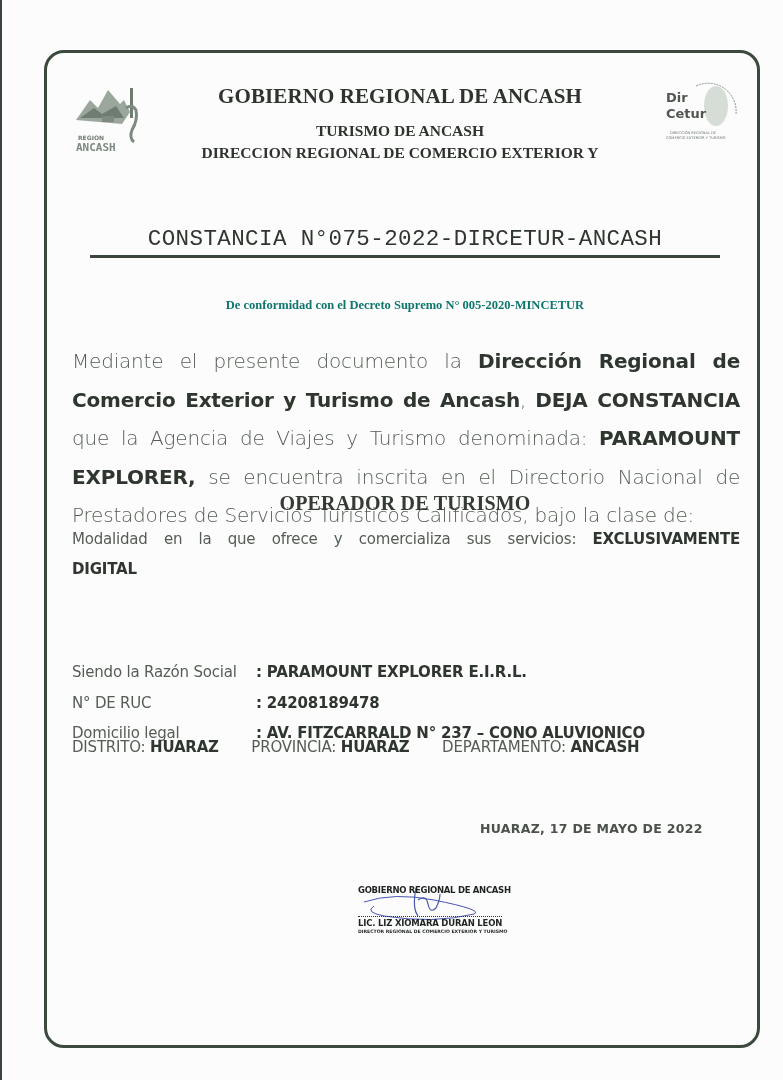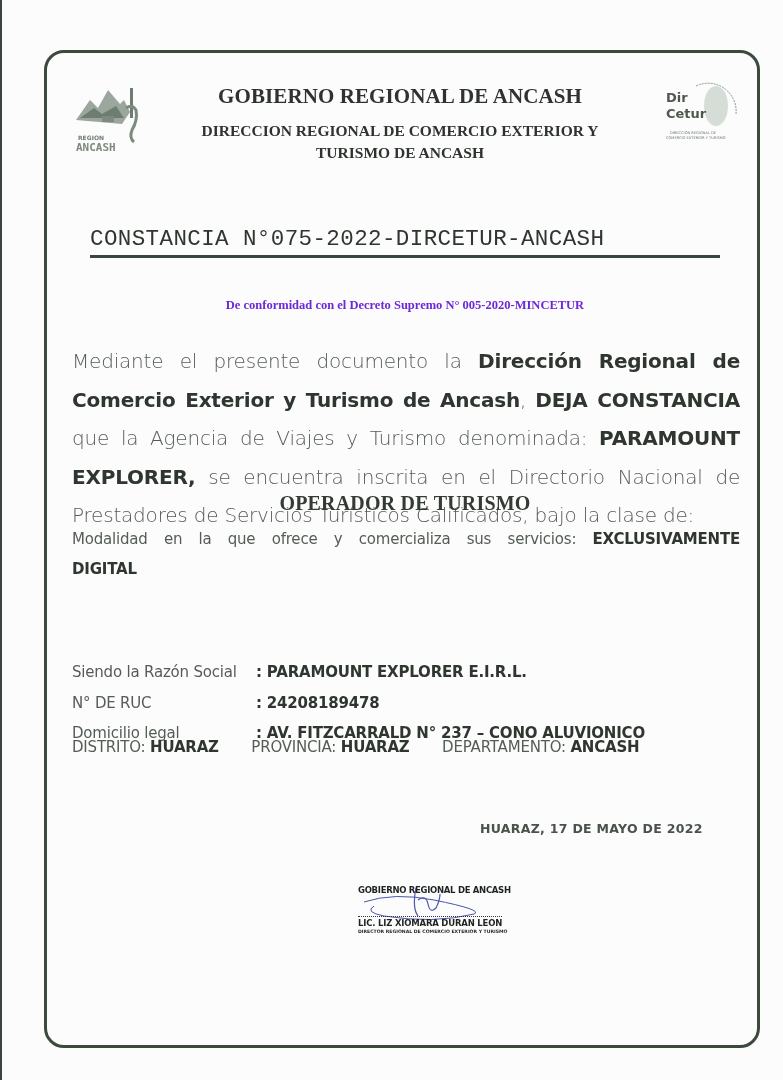--- a/index.html
+++ b/index.html
@@ -23,29 +23,29 @@
 
   .h1 {
     position: absolute; left: 150px; top: 84px; width: 500px; text-align: center;
     font-size: 21px; font-weight: bold; color: #2e332e; letter-spacing: 0.1px;
   }
   .h2 {
     position: absolute; left: 150px; top: 120px; width: 500px; text-align: center;
     font-size: 15.5px; font-weight: bold; color: #2e332e; line-height: 22px;
   }
   .title {
-    position: absolute; left: 90px; top: 226px; width: 630px; 
+    position: absolute; left: 90px; top: 226px; width: 630px; text-align: center;
     font-size: 22.5px; color: #2f352f; letter-spacing: 0.4px; white-space: nowrap;
   }
   .title-rule {
     position: absolute; left: 90px; top: 255px; width: 630px; height: 3px; background: #3a453b;
   }
   .decree {
     position: absolute; left: 60px; top: 298px; width: 690px; text-align: center;
-    font-size: 12.5px; font-weight: bold; color: #6d28d9;
+    font-size: 12.5px; font-weight: bold; color: #0f766e;
   }
   .para {
     position: absolute; left: 72px; top: 342px; width: 668px;
     font-size: 20px; line-height: 38.5px; text-align: justify; color: #555c55;
     font-weight: 300; letter-spacing: -0.2px;
   }
   .para b, .mod b, .kv b, .loc b { color: #2f352f; font-weight: bold; }
   .class-title {
     position: absolute; left: 60px; top: 492px; width: 690px; text-align: center;
     font-size: 20px; font-weight: bold; color: #343a34; letter-spacing: 0.2px;
@@ -83,22 +83,22 @@
     <rect x="58" y="10" width="3" height="30" fill="#6f7c70"></rect>
     <path d="M54 30 q6 -4 10 2 q2 10 -4 20 q-3 8 2 12" stroke="#7e8a7f" stroke-width="3" fill="none"></path>
     <rect x="30" y="38" width="12" height="6" fill="#7e8a7f"></rect>
     <text x="6" y="62" font-family="DejaVu Sans, sans-serif" font-size="6" font-weight="bold" fill="#6f7c70">REGION</text>
     <text x="4" y="73" font-family="DejaVu Sans Mono, monospace" font-size="11" font-weight="bold" fill="#7e8a7f">ANCASH</text>
   </svg>
 </div>
 
 <div class="h1 serif">GOBIERNO REGIONAL DE ANCASH</div>
 <div class="h2 serif">
+  <div>TURISMO DE ANCASH</div>
   <div>DIRECCION REGIONAL DE COMERCIO EXTERIOR Y</div>
-  <div>TURISMO DE ANCASH</div>
 </div>
 
 <div class="logo-right">
   <svg width="84" height="70" viewBox="0 0 84 70">
     <ellipse cx="56" cy="28" rx="12" ry="20" fill="#d6ddd6"></ellipse>
     <path d="M36 8 A28 28 0 0 1 76 36" stroke="#8a948a" stroke-width="1" stroke-dasharray="2 1" fill="none"></path>
     <text x="6" y="24" font-family="DejaVu Sans, sans-serif" font-size="13" font-weight="bold" fill="#4f574f">Dir</text>
     <text x="6" y="40" font-family="DejaVu Sans, sans-serif" font-size="13" font-weight="bold" fill="#4f574f">Cetur</text>
     <text x="10" y="56" font-family="DejaVu Sans, sans-serif" font-size="3.6" fill="#6f786f">DIRECCIÓN REGIONAL DE</text>
     <text x="6" y="61" font-family="DejaVu Sans, sans-serif" font-size="3.6" fill="#6f786f">COMERCIO EXTERIOR Y TURISMO</text>

